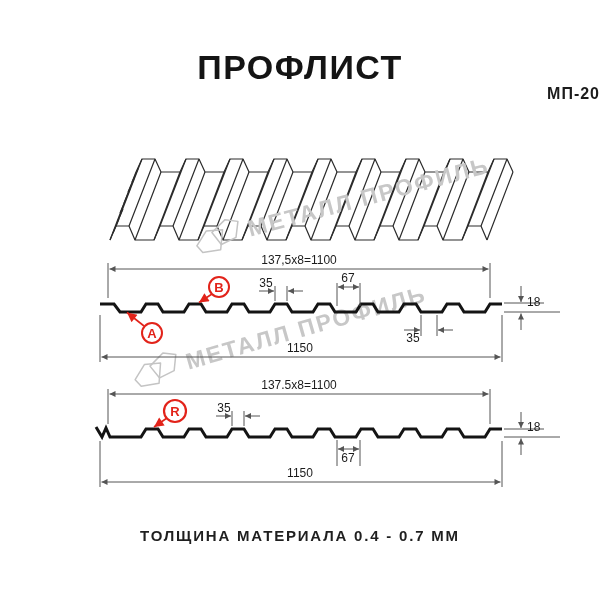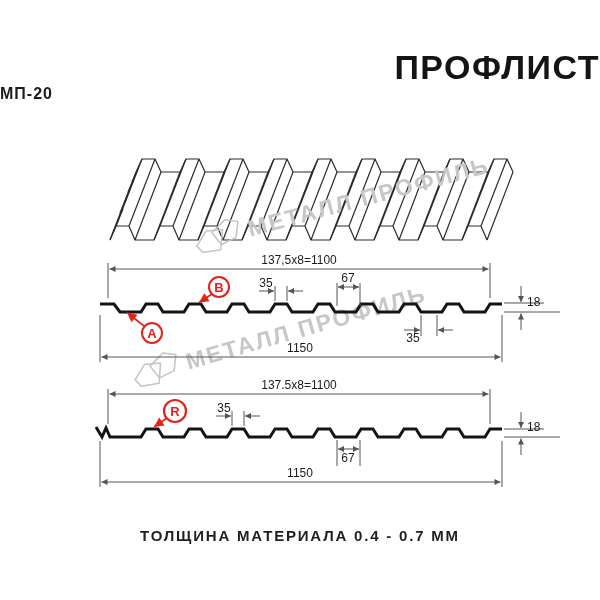--- a/index.html
+++ b/index.html
@@ -1,25 +1,25 @@
 <!DOCTYPE html>
 <html><head>
 <meta charset="utf-8">
 <style>
   html,body{margin:0;padding:0;}
   body{
     width:600px;height:600px;background:#ffffff;position:relative;overflow:hidden;
     font-family:"Liberation Sans", sans-serif;
   }
   .page-title{
-    position:absolute;top:48px;left:0;width:600px;text-align:right;
+    position:absolute;top:48px;left:0;width:600px;text-align:center;
     font-size:34px;font-weight:800;letter-spacing:1.5px;color:#141414;margin:0;
   }
   .page-subtitle{
-    position:absolute;top:85px;left:0;width:600px;text-align:left;
+    position:absolute;top:85px;left:0;width:600px;text-align:right;
     font-size:16px;font-weight:600;letter-spacing:1px;color:#1c1c1c;margin:0;
   }
   .footer-note{
     position:absolute;top:527px;left:0;width:600px;text-align:center;
     font-size:15px;font-weight:600;letter-spacing:1.8px;color:#1f1f1f;margin:0;
   }
   svg{position:absolute;top:0;left:0;}
   .profile-line{stroke:#141414;stroke-width:3;fill:none;stroke-linejoin:miter;}
   .sheet3d{stroke:#2b2b2b;stroke-width:1.2;fill:none;stroke-linejoin:round;}
   .dim{stroke:#555555;stroke-width:1;fill:none;}

